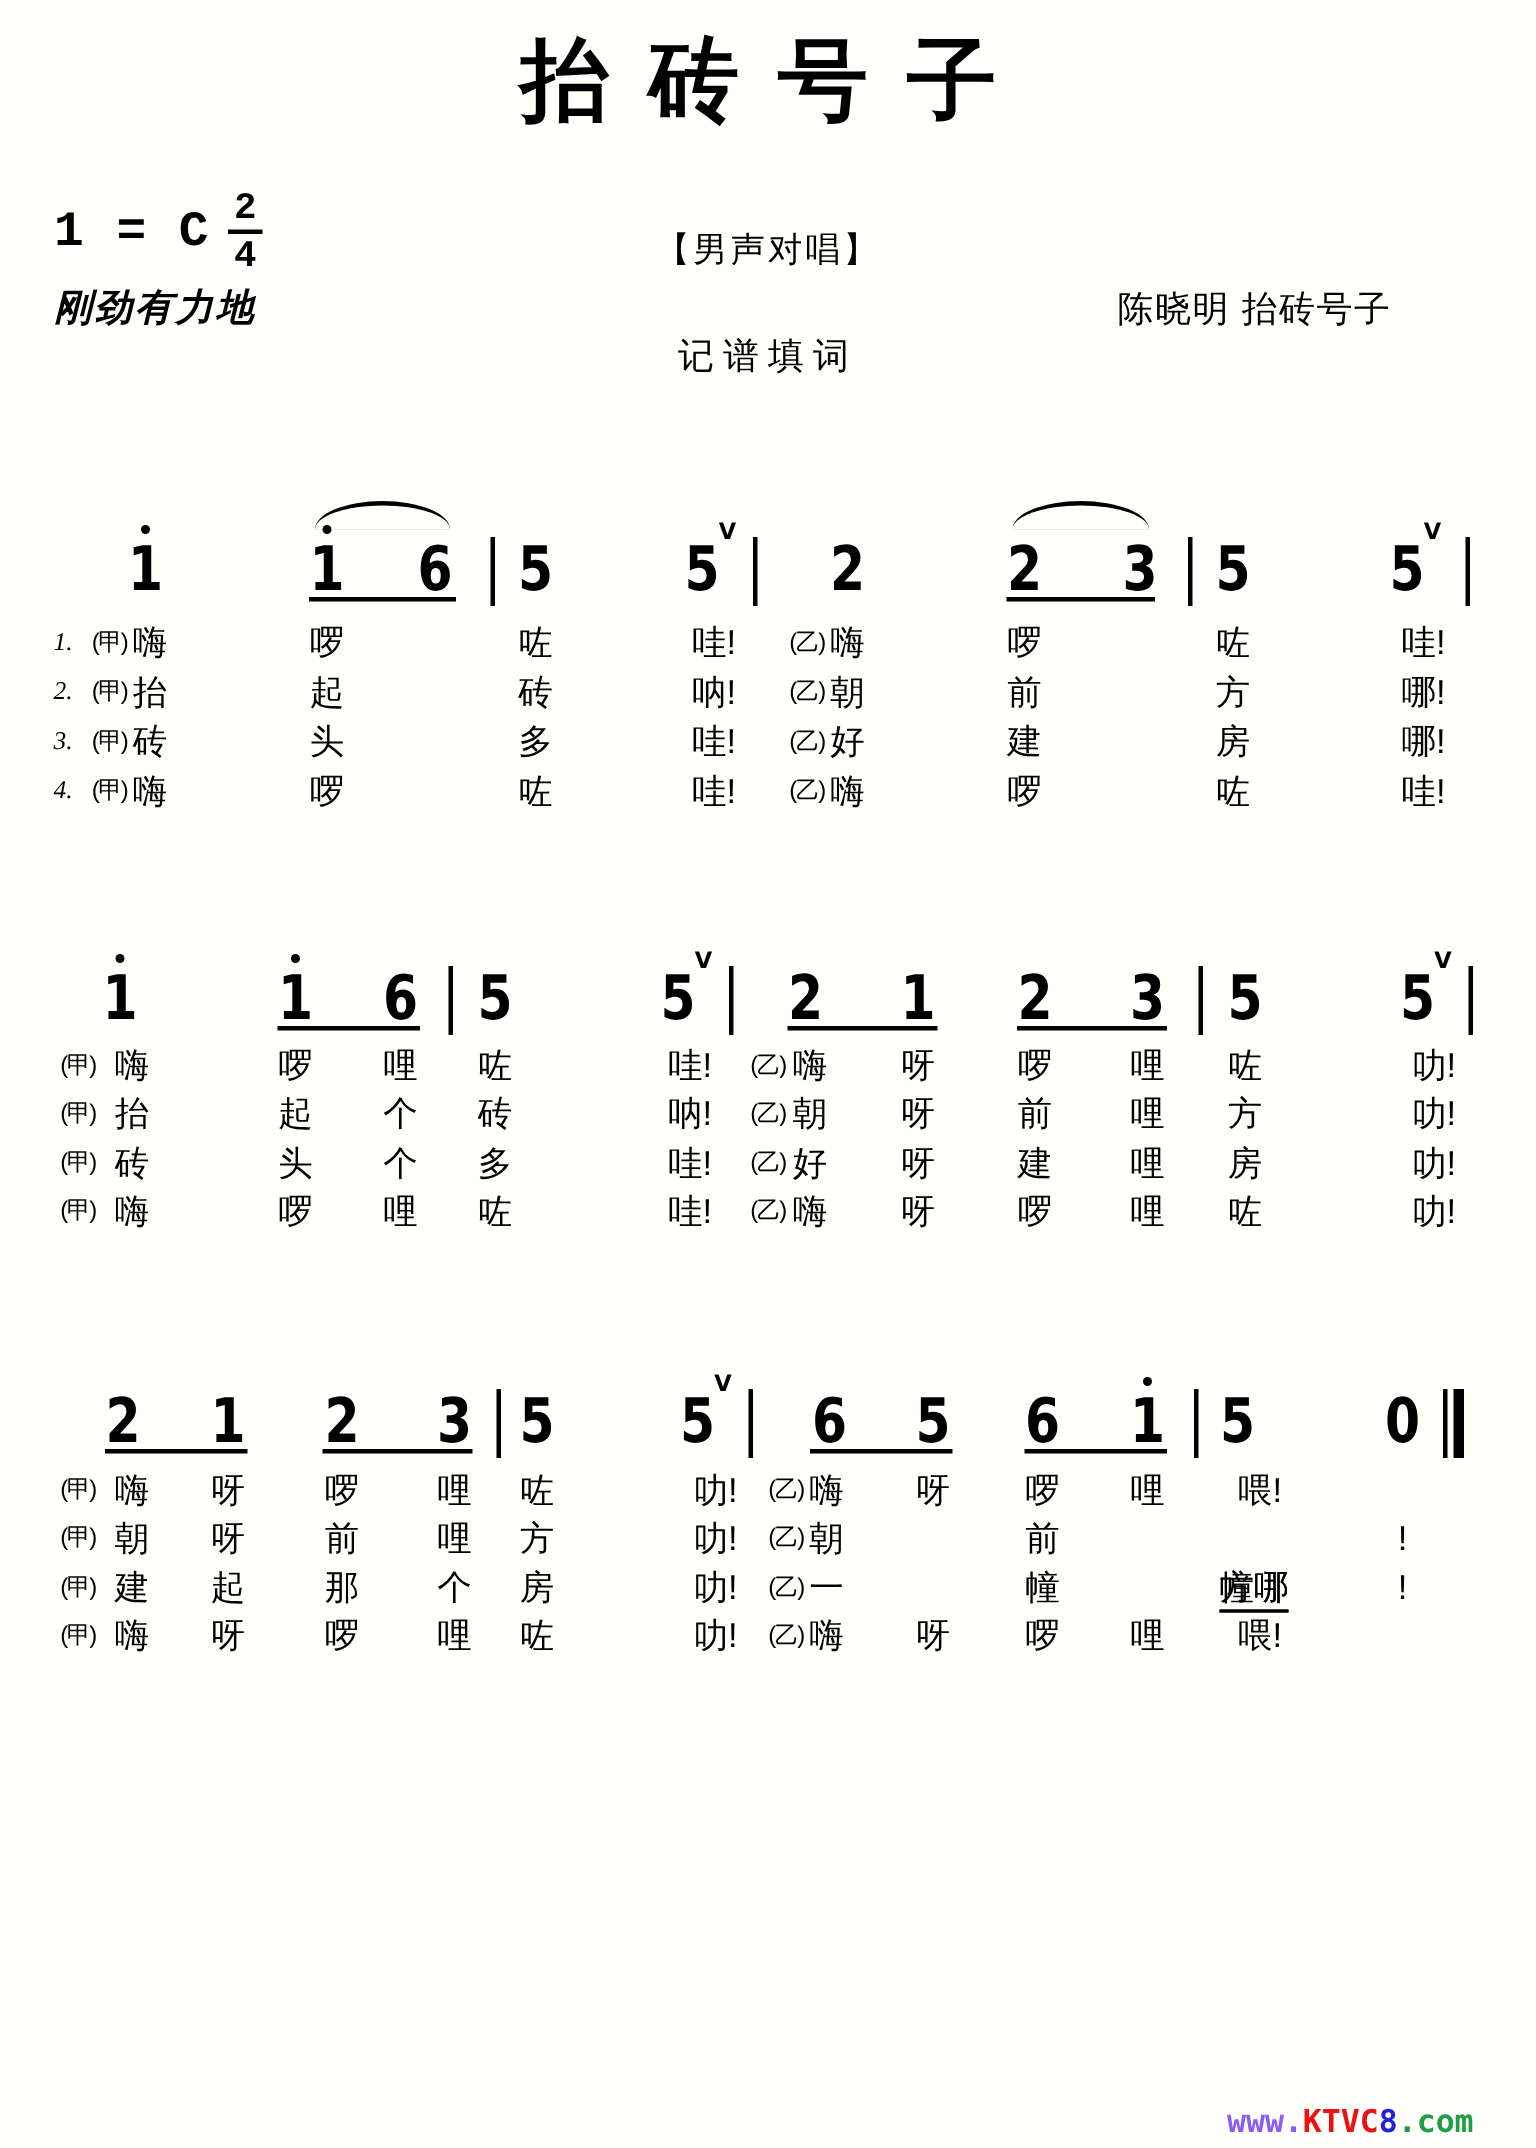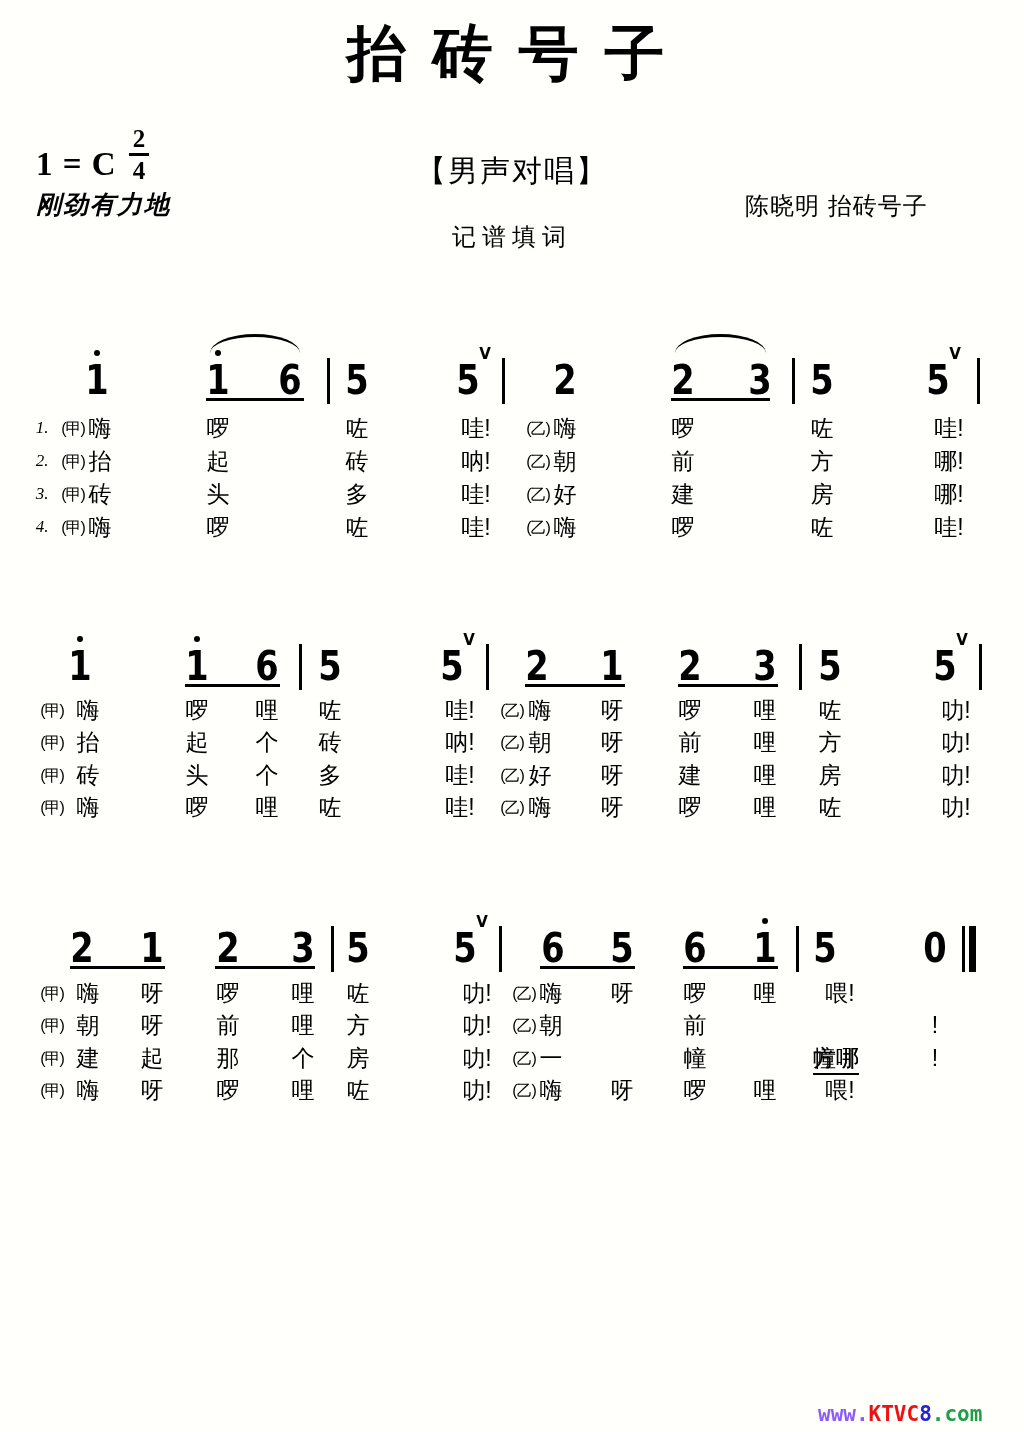--- a/index.html
+++ b/index.html
@@ -11,28 +11,28 @@
   }
   .abs { position:absolute; }
 
   
   #title {
     top:14px; left:50%; transform:translateX(-50%);
     font-size:60px; font-weight:bold; letter-spacing:26px; text-indent:13px;
     white-space:nowrap; font-family:"Liberation Sans", sans-serif;
   }
   #keysig {
-    top:126px; left:36px; display:flex; align-items:flex-end; gap:12px;
-    font-family:Liberation Serif, serif; font-weight:bold;
+    top:126px; left:36px; display:flex; align-items:center; gap:12px;
+    font-family:Liberation Mono, monospace; font-weight:bold;
   }
   #keysig .base { font-size:33px; letter-spacing:1px; }
   #keysig .frac { display:flex; flex-direction:column; align-items:center; font-size:25px; line-height:1.0; }
   #keysig .frac .num { border-bottom:3px solid #000; padding:0 4px 2px; }
   #keysig .frac .den { padding-top:2px; }
-  #perf  { top:151px; left:50%; transform:translateX(-50%); font-size:30px; letter-spacing:2px; white-space:nowrap;text-align:right; }
+  #perf  { top:151px; left:50%; transform:translateX(-50%); font-size:23px; letter-spacing:2px; white-space:nowrap;text-align:right; }
   #tempo { top:188px; left:36px; font-size:25px; font-weight:bold; font-style:italic; letter-spacing:2px; }
   #credit{ top:190px; left:745px; font-size:24px; letter-spacing:1px; white-space:nowrap; }
   #source{ top:221px; left:50%; transform:translateX(-50%); font-size:24px; letter-spacing:6px; white-space:nowrap; }
 
   
   .note {
     position:absolute; transform:translate(-50%,-50%) scaleX(0.82);
     font-family:"DejaVu Sans", sans-serif; font-weight:bold;
     font-size:41px; line-height:1; white-space:nowrap;
   }

